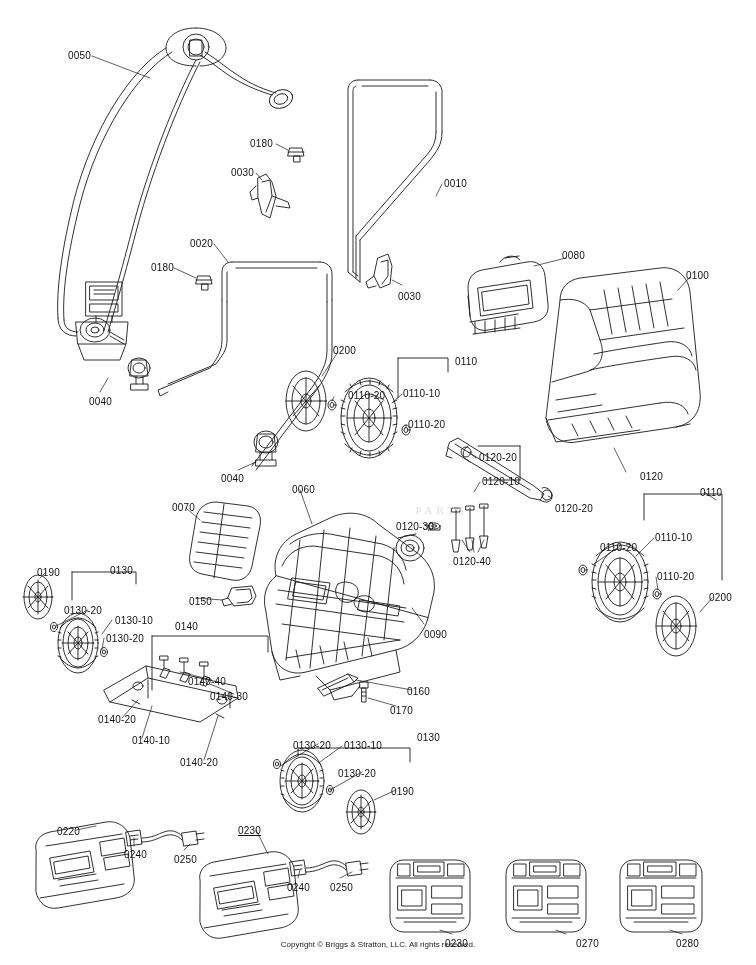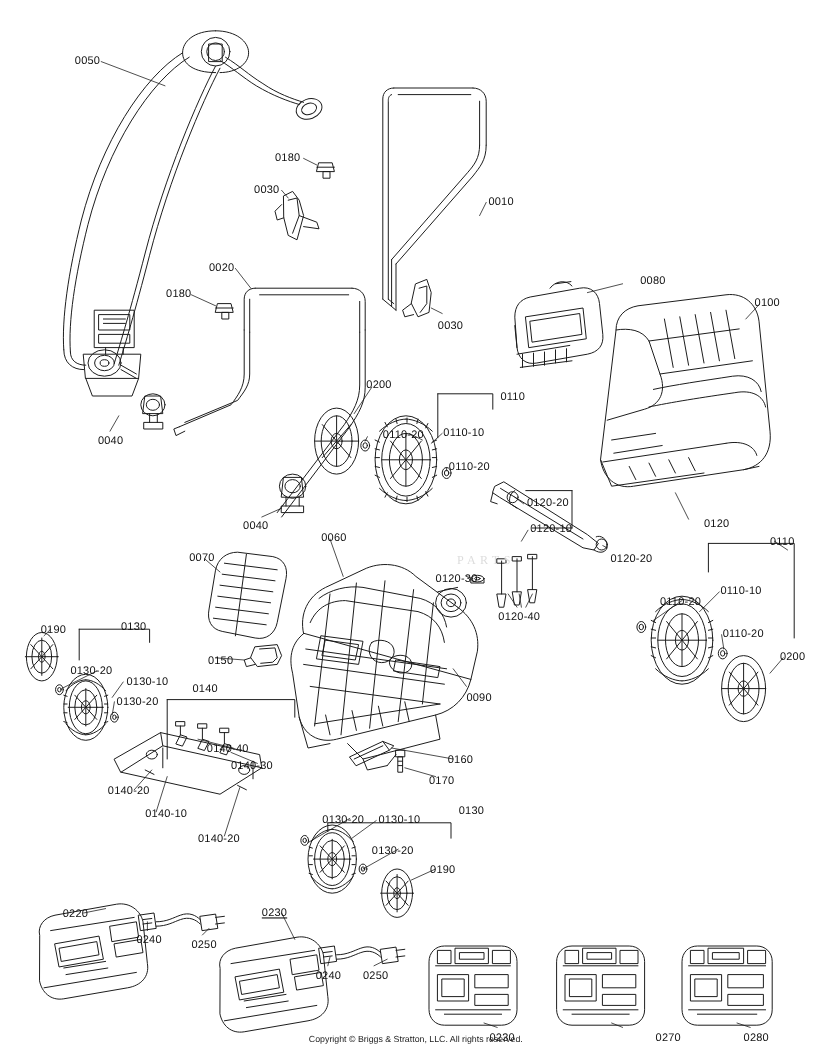--- a/index.html
+++ b/index.html
@@ -543,21 +543,21 @@
   <div class="wm-sub">PARTS</div>
 </div>
 
 <div id="labels">
     <div class="lbl" style="left: 68px; top: 50px;">0050</div>
     <div class="lbl" style="left: 250px; top: 138px;">0180</div>
     <div class="lbl" style="left: 231px; top: 167px;">0030</div>
     <div class="lbl" style="left: 444px; top: 178px;">0010</div>
     <div class="lbl" style="left: 190px; top: 238px;">0020</div>
     <div class="lbl" style="left: 151px; top: 262px;">0180</div>
-    <div class="lbl" style="left: 562px; top: 250px; margin-left: 20px;">0080</div>
+    <div class="lbl" style="left: 562px; top: 250px;">0080</div>
     <div class="lbl" style="left: 686px; top: 270px;">0100</div>
     <div class="lbl" style="left: 398px; top: 291px;">0030</div>
     <div class="lbl" style="left: 333px; top: 345px;">0200</div>
     <div class="lbl" style="left: 455px; top: 356px;">0110</div>
     <div class="lbl" style="left: 89px; top: 396px;">0040</div>
     <div class="lbl" style="left: 348px; top: 390px;">0110-20</div>
     <div class="lbl" style="left: 403px; top: 388px;">0110-10</div>
     <div class="lbl" style="left: 408px; top: 419px;">0110-20</div>
     <div class="lbl" style="left: 221px; top: 473px;">0040</div>
     <div class="lbl" style="left: 479px; top: 452px;">0120-20</div>
@@ -593,17 +593,17 @@
     <div class="lbl" style="left: 417px; top: 732px;">0130</div>
     <div class="lbl" style="left: 338px; top: 768px;">0130-20</div>
     <div class="lbl" style="left: 391px; top: 786px;">0190</div>
     <div class="lbl" style="left: 57px; top: 826px;">0220</div>
     <div class="lbl" style="left: 238px; top: 825px; text-decoration: underline;">0230</div>
     <div class="lbl" style="left: 124px; top: 849px;">0240</div>
     <div class="lbl" style="left: 174px; top: 854px;">0250</div>
     <div class="lbl" style="left: 287px; top: 882px;">0240</div>
     <div class="lbl" style="left: 330px; top: 882px;">0250</div>
     <div class="lbl" style="left: 445px; top: 938px;">0230</div>
-    <div class="lbl" style="left: 576px; top: 938px; padding-left: 20px;">0270</div>
+    <div class="lbl" style="left: 556px; top: 938px; padding-left: 20px;">0270</div>
     <div class="lbl" style="left: 676px; top: 938px;">0280</div>
   </div>
 
 <div class="copyright">Copyright © Briggs &amp; Stratton, LLC. All rights reserved.</div>
 
 </body></html>

